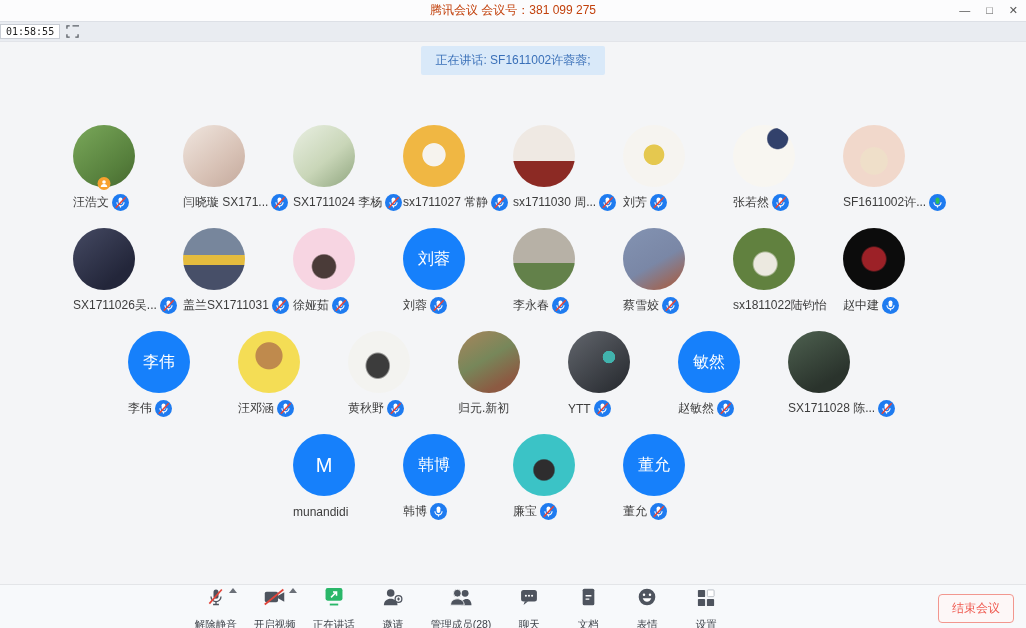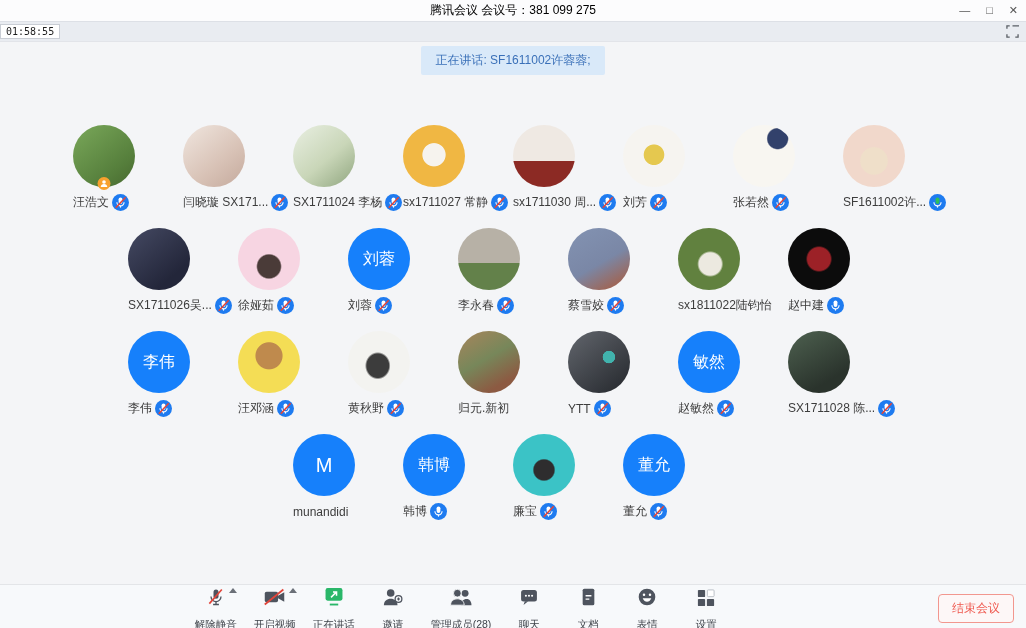--- a/index.html
+++ b/index.html
@@ -1,27 +1,27 @@
 <!DOCTYPE html>
 <html><head>
 <meta charset="utf-8">
 <style>
   * { box-sizing: border-box; margin: 0; padding: 0; }
   html,body { width:1026px; height:628px; overflow:hidden;
     font-family:"Liberation Sans","DejaVu Sans",sans-serif; background:#f4f5f7; }
 
   
   .titlebar { height:21px; background:#fcfcfd; display:flex; align-items:center; position:relative; }
-  .title { flex:1; text-align:center; font-size:12px; color:#000000; }
+  .title { flex:1; text-align:center; font-size:12px; color:#c2410c; }
   .win-controls { position:absolute; right:8px; top:0; height:21px; display:flex; gap:16px; align-items:center; color:#555; font-size:11px; }
   .win-controls span { cursor:pointer; line-height:1; }
 
   
   .subbar { height:21px; background:#e9ecf1; border-top:1px solid #dde0e6; border-bottom:1px solid #e2e4e9;
-    display:flex; justify-content:space-between; align-items:center; padding-right:7px; gap:6px; }
+    display:flex; justify-content:flex-start; align-items:center; padding-right:7px; gap:6px; }
   .timer { background:#fff; border:1px solid #c9cdd4; font-size:10px; padding:1px 5px; color:#1d1d1d; font-family:"DejaVu Sans Mono",monospace; }
   .fs-icon { display:flex; cursor:pointer; }
 
   
   .main { height:538px; position:relative; }
   .banner { width:max-content; margin:4px auto 0; background:#d9e9f9; color:#3a70b8; font-size:12px;
     padding:6px 14px; border-radius:2px; }
 
   .grid { margin-top:50px; display:flex; flex-direction:column; gap:17px; }
   .grid-row { display:flex; justify-content:center; }
@@ -231,20 +231,37 @@
           <circle cx="9" cy="9" r="9" fill="#1e7bf0"></circle>
           <rect class="m-body" x="7" y="3.6" width="4" height="7" rx="2" fill="#fff"></rect>
           <path class="m-arc" d="M5.2 8.8a3.8 3.8 0 0 0 7.6 0" fill="none" stroke="#fff" stroke-width="1.2"></path>
           <line class="m-stand" x1="9" y1="12.6" x2="9" y2="14.4" stroke="#fff" stroke-width="1.2"></line>
           <line class="m-slash" x1="4" y1="14.5" x2="14.5" y2="3.5" stroke="#e2453a" stroke-width="1.7"></line>
         </svg>
       </span>
     </div>
   </div>
         <div class="cell">
+    <div class="avatar" style="background: linear-gradient(rgb(119, 134, 156) 0px, rgb(119, 134, 156) 44%, rgb(229, 188, 62) 44%, rgb(229, 188, 62) 60%, rgb(71, 79, 104) 60%);">
+      
+    </div>
+    <div class="name-row">
+      <span class="pname">盖兰SX1711031</span>
+      <span class="mic mic-muted">
+        <svg viewBox="0 0 18 18" width="17" height="17">
+          <circle cx="9" cy="9" r="9" fill="#1e7bf0"></circle>
+          <rect class="m-body" x="7" y="3.6" width="4" height="7" rx="2" fill="#fff"></rect>
+          <path class="m-arc" d="M5.2 8.8a3.8 3.8 0 0 0 7.6 0" fill="none" stroke="#fff" stroke-width="1.2"></path>
+          <line class="m-stand" x1="9" y1="12.6" x2="9" y2="14.4" stroke="#fff" stroke-width="1.2"></line>
+          <line class="m-slash" x1="4" y1="14.5" x2="14.5" y2="3.5" stroke="#e2453a" stroke-width="1.7"></line>
+        </svg>
+      </span>
+    </div>
+  </div>
+        <div class="cell">
     <div class="avatar" style="background: radial-gradient(circle at 50% 62%, rgb(74, 59, 56) 0px, rgb(74, 59, 56) 23%, rgb(247, 213, 226) 26%);">
       
     </div>
     <div class="name-row">
       <span class="pname">徐娅茹</span>
       <span class="mic mic-muted">
         <svg viewBox="0 0 18 18" width="17" height="17">
           <circle cx="9" cy="9" r="9" fill="#1e7bf0"></circle>
           <rect class="m-body" x="7" y="3.6" width="4" height="7" rx="2" fill="#fff"></rect>
           <path class="m-arc" d="M5.2 8.8a3.8 3.8 0 0 0 7.6 0" fill="none" stroke="#fff" stroke-width="1.2"></path>

